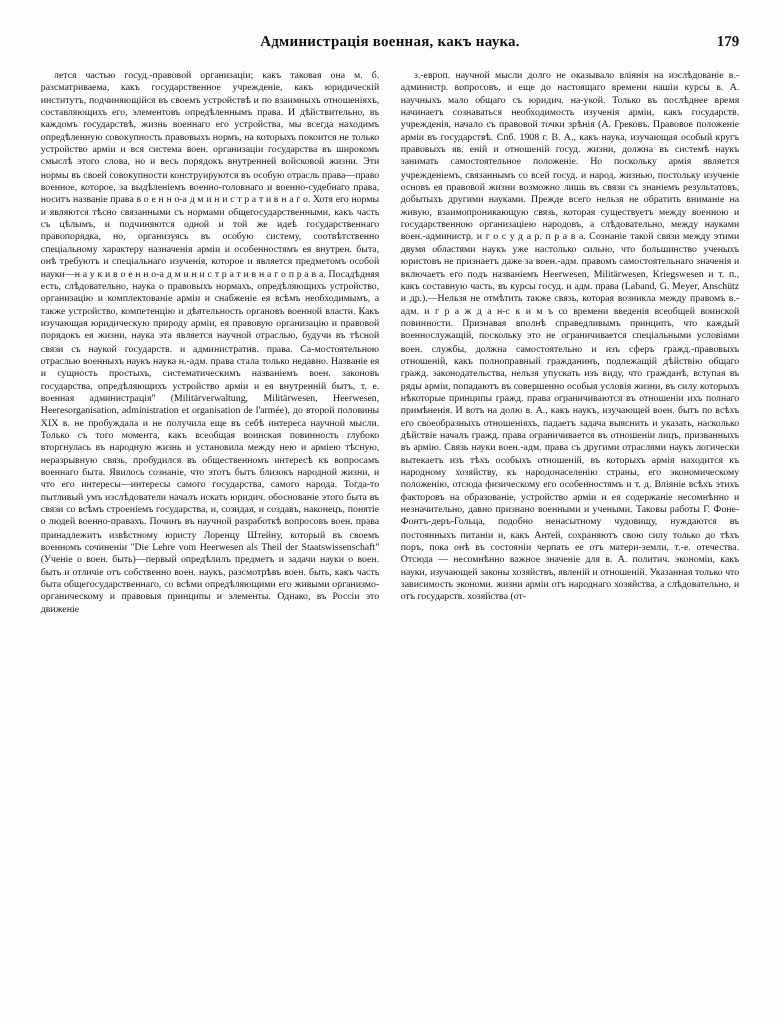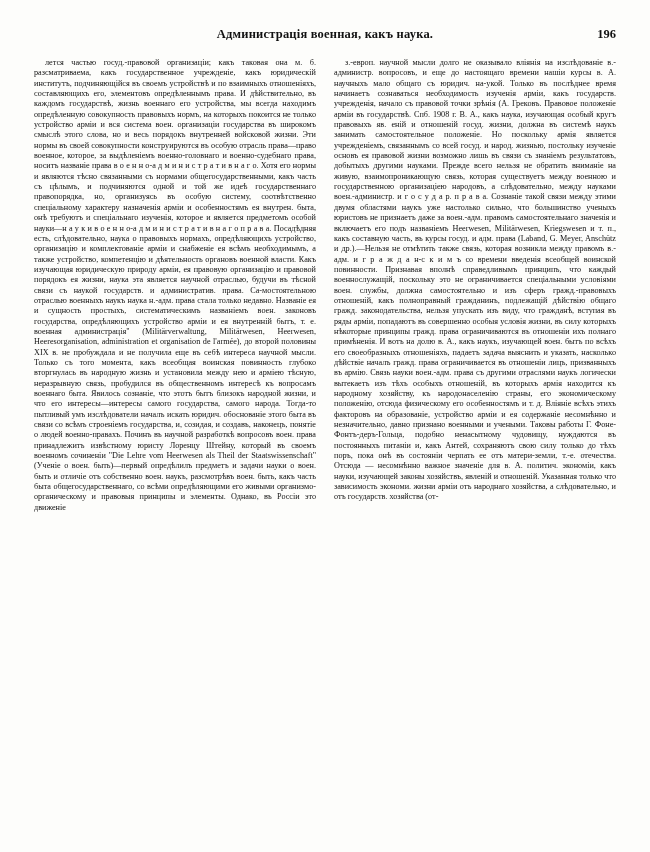--- a/index.html
+++ b/index.html
@@ -56,21 +56,21 @@
     margin: 0;
     text-indent: 11px;
   }
 </style>
 </head>
 <body>
 
 <div class="page">
   <div class="header">
     <div class="header-title">Администрація военная, какъ наука.</div>
-    <div class="page-number">196</div>
+    <div class="page-number">179</div>
   </div>
   <div class="columns">
     <div class="column">
       <p>лется частью госуд.-правовой организаціи; какъ таковая она м. б. разсматриваема, какъ государственное учрежденіе, какъ юридическій институтъ, подчиняющійся въ своемъ устройствѣ и по взаимныхъ отношеніяхъ, составляющихъ его, элементовъ опредѣленнымъ права. И дѣйствительно, въ каждомъ государствѣ, жизнь военнаго его устройства, мы всегда находимъ опредѣленную совокупность правовыхъ нормъ, на которыхъ покоится не только устройство арміи и вся система воен. организаціи государства въ широкомъ смыслѣ этого слова, но и весь порядокъ внутренней войсковой жизни. Эти нормы въ своей совокупности конструируются въ особую отрасль права—право военное, которое, за выдѣленіемъ военно-головнаго и военно-судебнаго права, носитъ названіе права в о е н н о-а д м и н и с т р а т и в н а г о. Хотя его нормы и являются тѣсно связанными съ нормами общегосударственными, какъ часть съ цѣлымъ, и подчиняются одной и той же идеѣ государственнаго правопорядка, но, организуясь въ особую систему, соотвѣтственно спеціальному характеру назначенія арміи и особенностямъ ея внутрен. быта, онѣ требуютъ и спеціальнаго изученія, которое и является предметомъ особой науки—н а у к и в о е н н о-а д м и н и с т р а т и в н а г о п р а в а. Посадѣдняя есть, слѣдовательно, наука о правовыхъ нормахъ, опредѣляющихъ устройство, организацію и комплектованіе арміи и снабженіе ея всѣмъ необходимымъ, а также устройство, компетенцію и дѣятельность органовъ военной власти. Какъ изучающая юридическую природу арміи, ея правовую организацію и правовой порядокъ ея жизни, наука эта является научной отраслью, будучи въ тѣсной связи съ наукой государств. и административ. права. Са-мостоятельною отраслью военныхъ наукъ наука н.-адм. права стала только недавно. Названіе ея и сущность простыхъ, систематическимъ названіемъ воен. законовъ государства, опредѣляющихъ устройство арміи и ея внутренній бытъ, т. е. военная администрація" (Militärverwaltung, Militärwesen, Heerwesen, Heeresorganisation, administration et organisation de l'armée), до второй половины XIX в. не пробуждала и не получила еще въ себѣ интереса научной мысли. Только съ того момента, какъ всеобщая воинская повинность глубоко вторгнулась въ народную жизнь и установила между нею и арміею тѣсную, неразрывную связь, пробудился въ общественномъ интересѣ къ вопросамъ военнаго быта. Явилось сознаніе, что этотъ бытъ близокъ народной жизни, и что его интересы—интересы самого государства, самого народа. Тогда-то пытливый умъ изслѣдователи началъ искать юридич. обоснованіе этого быта въ связи со всѣмъ строеніемъ государства, и, созидая, и создавъ, наконецъ, понятіе о людей военно-правахъ. Починъ въ научной разработкѣ вопросовъ воен. права принадлежитъ извѣстному юристу Лоренцу Штейну, который въ своемъ военномъ сочиненіи "Die Lehre vom Heerwesen als Theil der Staatswissenschaft" (Ученіе о воен. быть)—первый опредѣлилъ предметъ и задачи науки о воен. быть и отличіе отъ собственно воен. наукъ, разсмотрѣвъ воен. быть, какъ часть быта общегосударственнаго, со всѣми опредѣляющими его живыми организмо-органическому и правовыя принципы и элементы. Однако, въ Россіи это движеніе</p>
     </div>
     <div class="column">
       <p>з.-европ. научной мысли долго не оказывало вліянія на изслѣдованіе в.-администр. вопросовъ, и еще до настоящаго времени нашіи курсы в. А. научныхъ мало общаго съ юридич. на-укой. Только въ послѣднее время начинаетъ сознаваться необходимость изученія арміи, какъ государств. учрежденія, начало съ правовой точки зрѣнія (А. Грековъ. Правовое положеніе арміи въ государствѣ. Спб. 1908 г. В. А., какъ наука, изучающая особый кругъ правовыхъ яв. еній и отношеній госуд. жизни, должна въ системѣ наукъ занимать самостоятельное положеніе. Но поскольку армія является учрежденіемъ, связаннымъ со всей госуд. и народ. жизнью, постольку изученіе основъ ея правовой жизни возможно лишь въ связи съ знаніемъ результатовъ, добытыхъ другими науками. Прежде всего нельзя не обратить вниманіе на живую, взаимопроникающую связь, которая существуетъ между военною и государственною организаціею народовъ, а слѣдовательно, между науками воен.-администр. и г о с у д а р. п р а в а. Сознаніе такой связи между этими двумя областями наукъ уже настолько сильно, что большинство ученыхъ юристовъ не признаетъ даже за воен.-адм. правомъ самостоятельнаго значенія и включаетъ его подъ названіемъ Heerwesen, Militärwesen, Kriegswesen и т. п., какъ составную часть, въ курсы госуд. и адм. права (Laband, G. Meyer, Anschütz и др.).—Нельзя не отмѣтить также связь, которая возникла между правомъ в.-адм. и г р а ж д а н-с к и м ъ со времени введенія всеобщей воинской повинности. Признавая вполнѣ справедливымъ принципъ, что каждый военнослужащій, поскольку это не ограничивается спеціальными условіями воен. службы, должна самостоятельно и изъ сферъ гражд.-правовыхъ отношеній, какъ полноправный гражданинъ, подлежащій дѣйствію общаго гражд. законодательства, нельзя упускать изъ виду, что гражданѣ, вступая въ ряды арміи, попадаютъ въ совершенно особыя условія жизни, въ силу которыхъ нѣкоторые принципы гражд. права ограничиваются въ отношеніи ихъ полнаго примѣненія. И вотъ на долю в. А., какъ наукъ, изучающей воен. бытъ по всѣхъ его своеобразныхъ отношеніяхъ, падаетъ задача выяснить и указать, насколько дѣйствіе началъ гражд. права ограничивается въ отношеніи лицъ, призванныхъ въ армію. Связь науки воен.-адм. права съ другими отраслями наукъ логически вытекаетъ изъ тѣхъ особыхъ отношеній, въ которыхъ армія находится къ народному хозяйству, къ народонаселенію страны, его экономическому положенію, отсюда физическому его особенностямъ и т. д. Вліяніе всѣхъ этихъ факторовъ на образованіе, устройство арміи и ея содержаніе несомнѣнно и незначительно, давно признано военными и учеными. Таковы работы Г. Фоне-Фонтъ-деръ-Гольца, подобно ненасытному чудовищу, нуждаются въ постоянныхъ питаніи и, какъ Антей, сохраняютъ свою силу только до тѣхъ поръ, пока онѣ въ состояніи черпать ее отъ матери-земли, т.-е. отечества. Отсюда — несомнѣнно важное значеніе для в. А. политич. экономіи, какъ науки, изучающей законы хозяйствъ, явленій и отношеній. Указанная только что зависимость экономи. жизни арміи отъ народнаго хозяйства, а слѣдовательно, и отъ государств. хозяйства (от-</p>
     </div>
   </div>
 </div>

